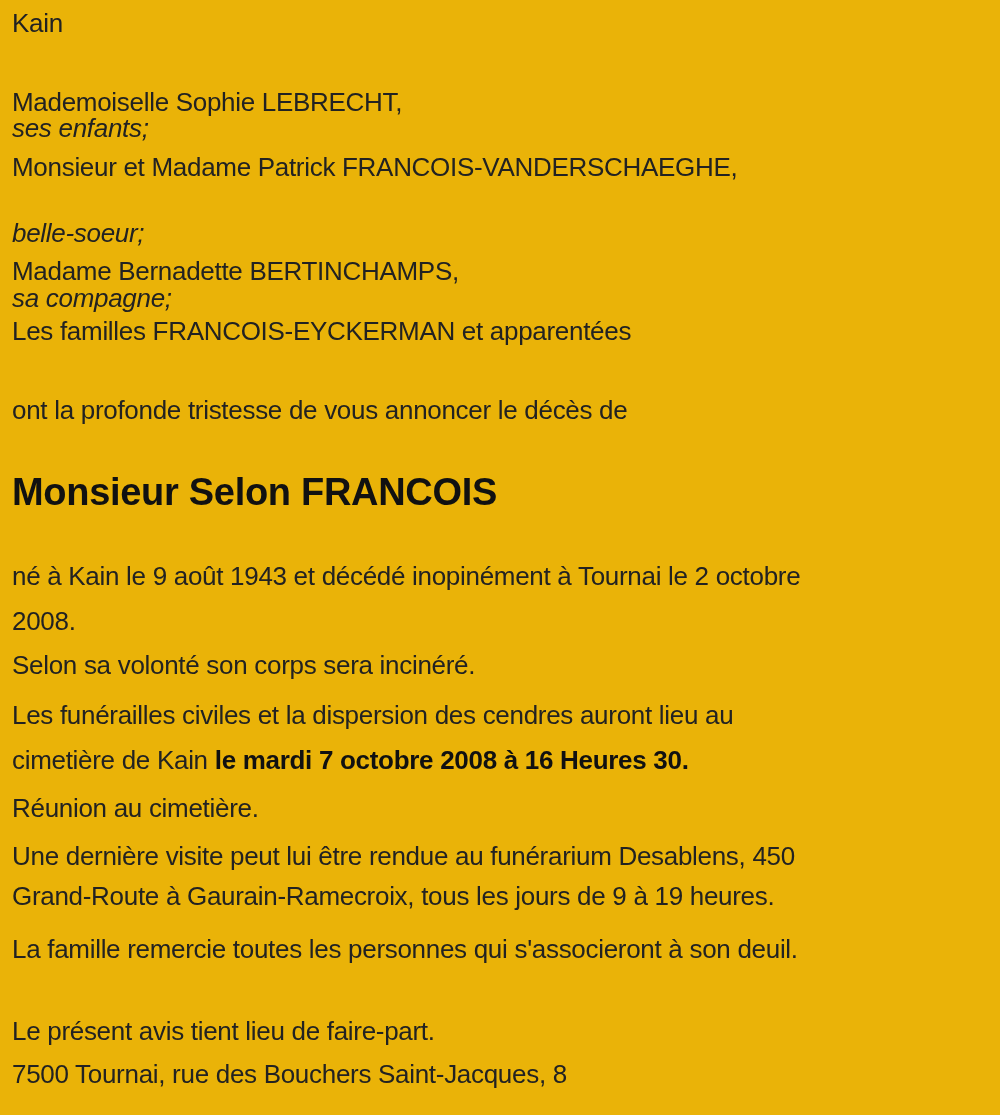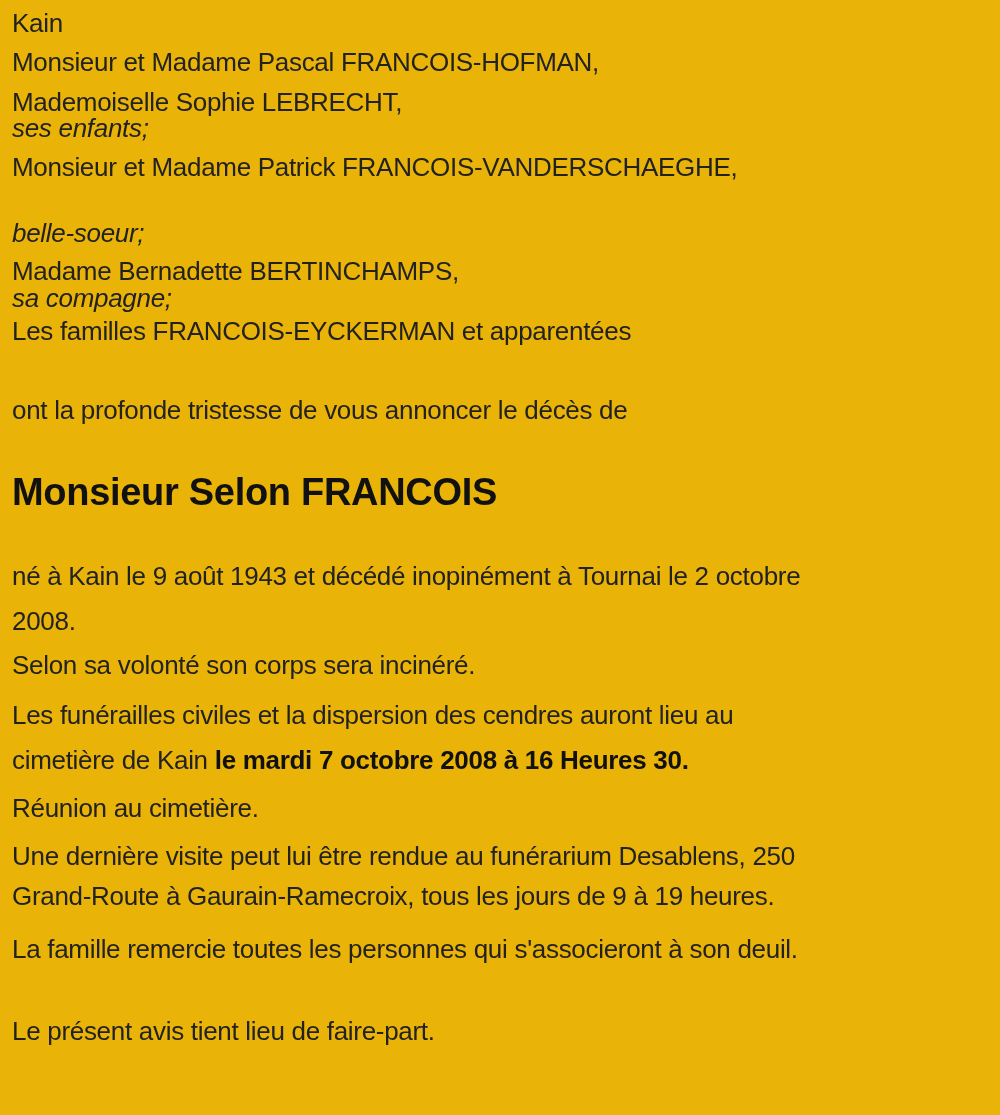--- a/index.html
+++ b/index.html
@@ -45,21 +45,20 @@
     color: #111111;
   }
 </style>
 </head>
 <body>
 
 <div class="page">
 
   <div class="line" style="top:7px">Kain</div>
 
-  <div class="line" style="top:46px">Monsieur et Madame Pascal FRANCOIS-HOFMAN,</div>
   <div class="line" style="top:86px">Mademoiselle Sophie LEBRECHT,</div>
   <div class="line relation" style="top:112px">ses enfants;</div>
 
   <div class="line" style="top:151px">Monsieur et Madame Patrick FRANCOIS-VANDERSCHAEGHE,</div>
   <div class="line relation" style="top:217px">belle-soeur;</div>
 
   <div class="line" style="top:255px">Madame Bernadette BERTINCHAMPS,</div>
   <div class="line relation" style="top:282px">sa compagne;</div>
 
   <div class="line" style="top:315px">Les familles FRANCOIS-EYCKERMAN et apparentées</div>
@@ -71,21 +70,22 @@
   <div class="line" style="top:560px">né à Kain le 9 août 1943 et décédé inopinément à Tournai le 2 octobre</div>
   <div class="line" style="top:605px">2008.</div>
 
   <div class="line" style="top:649px">Selon sa volonté son corps sera incinéré.</div>
 
   <div class="line" style="top:699px">Les funérailles civiles et la dispersion des cendres auront lieu au</div>
   <div class="line" style="top:744px"><span>cimetière de Kain </span><span class="bold-seg">le mardi 7 octobre 2008 à 16 Heures 30.</span></div>
 
   <div class="line" style="top:792px">Réunion au cimetière.</div>
 
-  <div class="line" style="top:840px">Une dernière visite peut lui être rendue au funérarium Desablens, 250</div>
+  <div class="line" style="top:840px">Une dernière visite peut lui être rendue au funérarium Desablens, 450</div>
   <div class="line" style="top:880px">Grand-Route à Gaurain-Ramecroix, tous les jours de 9 à 19 heures.</div>
 
   <div class="line" style="top:933px">La famille remercie toutes les personnes qui s'associeront à son deuil.</div>
 
   <div class="line" style="top:1015px">Le présent avis tient lieu de faire-part.</div>
 
+  <div class="line" style="top:1058px">7500 Tournai, rue des Bouchers Saint-Jacques, 8</div>
 
 </div>
 
 </body></html>

